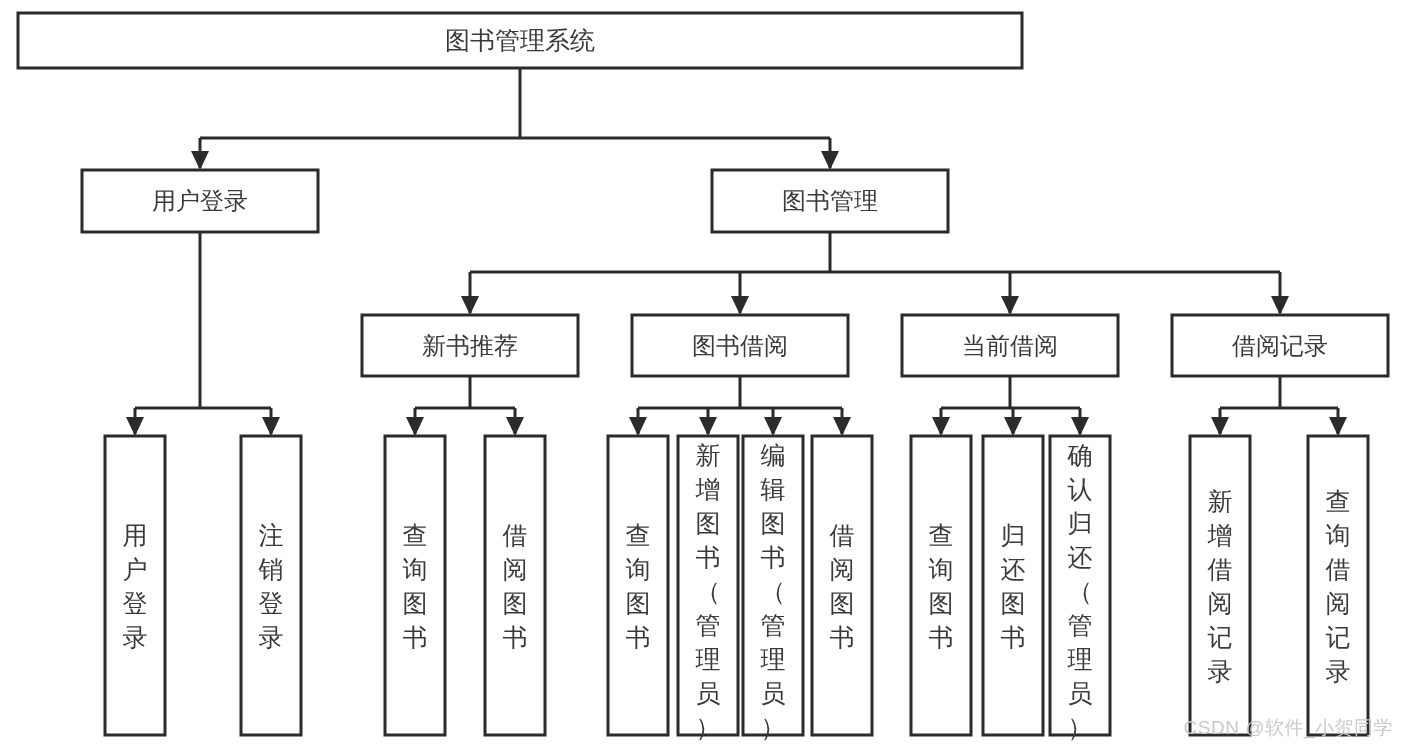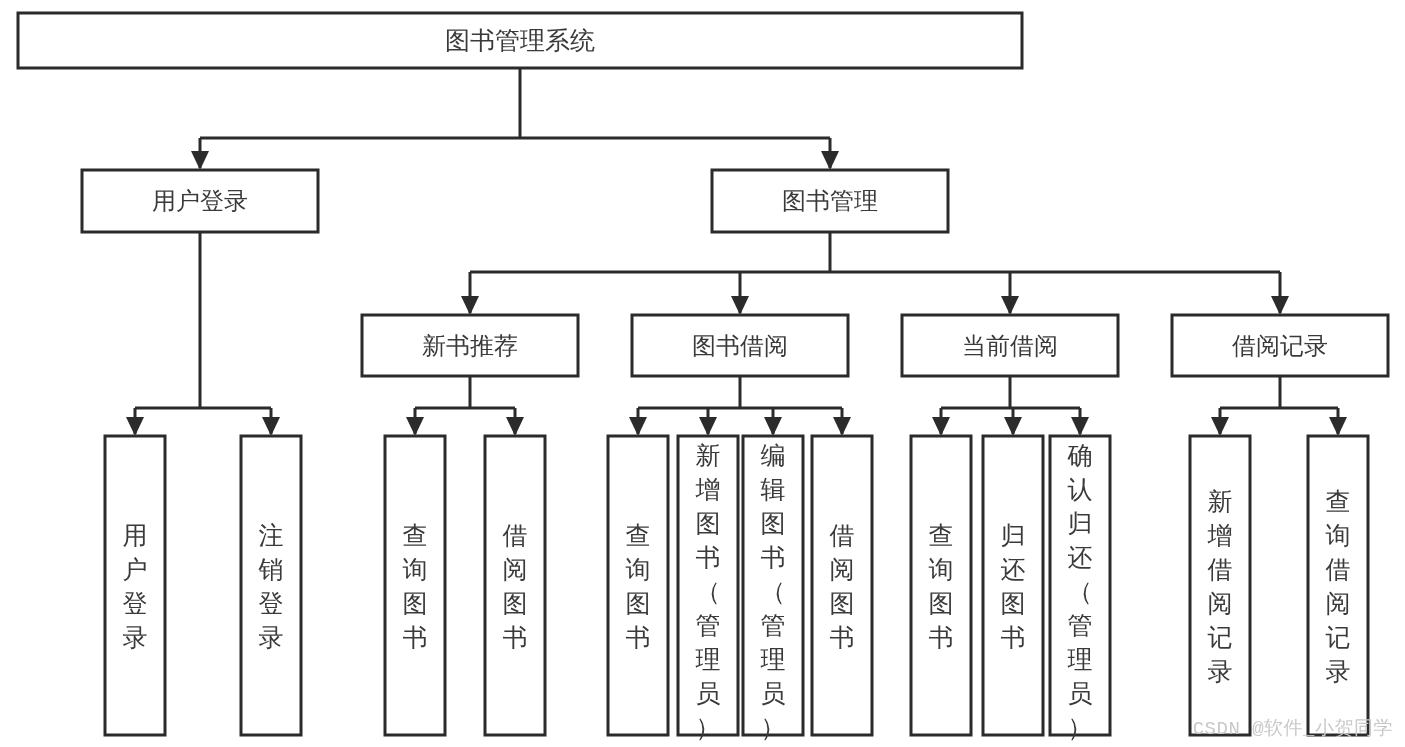--- a/index.html
+++ b/index.html
@@ -11,21 +11,21 @@
   .connector{stroke:#2b2b2b;stroke-width:3;fill:none;stroke-linecap:butt;}
   .arrow-head{fill:#2b2b2b;stroke:none;}
   .node-label{fill:#3a3a3a;font-family:"DejaVu Sans","Liberation Sans",sans-serif;
               text-anchor:middle;dominant-baseline:middle;}
   .lbl-root{font-size:25px;}
   .lbl-l2{font-size:24px;}
   .lbl-l3{font-size:24px;}
   .leaf-label{fill:#3a3a3a;font-family:"DejaVu Sans","Liberation Sans",sans-serif;
               font-size:25px;text-anchor:middle;}
   .watermark{position:absolute;right:12px;bottom:6px;color:#c9c9c9;
-             font-size:19px;font-family:Liberation Mono, monospace;
+             font-size:19px;font-family:Liberation Sans, sans-serif;
              letter-spacing:.5px;white-space:nowrap;}
 </style>
 </head>
 <body>
 
 <div id="stage">
 
   <svg id="diagram" viewBox="0 0 1405 747">
 
     <g id="connectors-layer">

